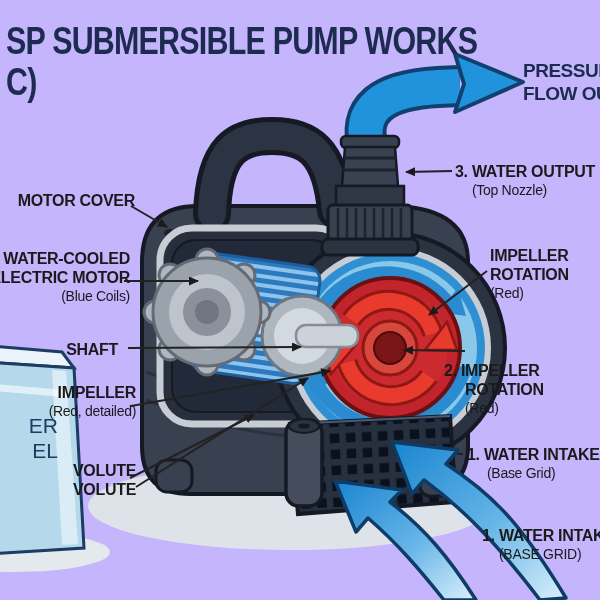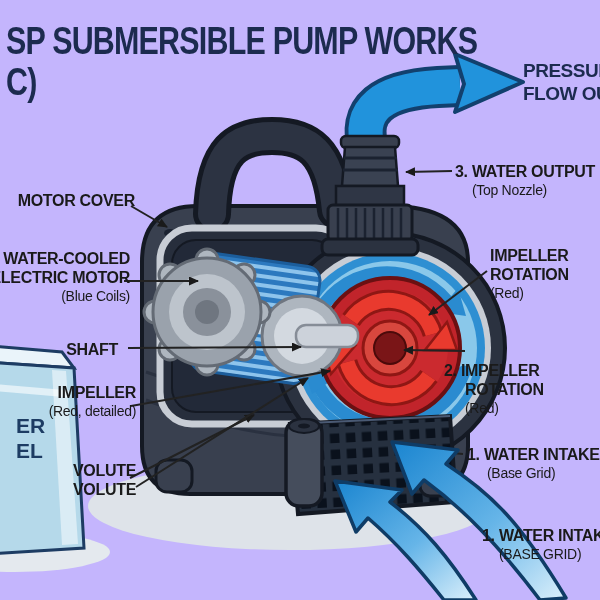--- a/index.html
+++ b/index.html
@@ -8,22 +8,22 @@
   .stage svg{position:absolute;left:0;top:0;}
   .lbl{position:absolute;color:#1a1a1a;font-size:16px;font-weight:bold;
        white-space:nowrap;line-height:19px;letter-spacing:-0.3px;}
   .lbl .sub{font-weight:normal;font-size:14px;}
   .right-al{text-align:right;margin-left:18px;}
   .title{position:absolute;left:6px;top:20px;color:#1c2b4f;font-size:39px;font-weight:bold;
          white-space:nowrap;line-height:41px;letter-spacing:-1px;
          transform:scaleX(.78);transform-origin:left top;}
   .flowout{position:absolute;left:523px;top:59px;color:#1c2b4f;font-size:19px;font-weight:bold;
            white-space:nowrap;line-height:23px;letter-spacing:-0.5px;}
-  .tanktext{position:absolute;left:16px;top:413px;width:34px;color:#1d3c63;
-            font-size:21px;font-weight:bold;line-height:25px;}
+  .tanktext{position:absolute;left:24px;top:413px;width:34px;text-align:right;color:#1d3c63;
+            font-size:21px;font-weight:normal;line-height:25px;}
 </style>
 </head>
 <body>
 
 <div class="stage">
 
 <svg width="600" height="600" viewBox="0 0 600 600">
   <defs>
     <marker id="ah" markerUnits="userSpaceOnUse" markerWidth="12" markerHeight="12" refX="9" refY="4.5" orient="auto">
       <path d="M0,0 L10,4.5 L0,9 Z" fill="#1a1a1a"></path>

